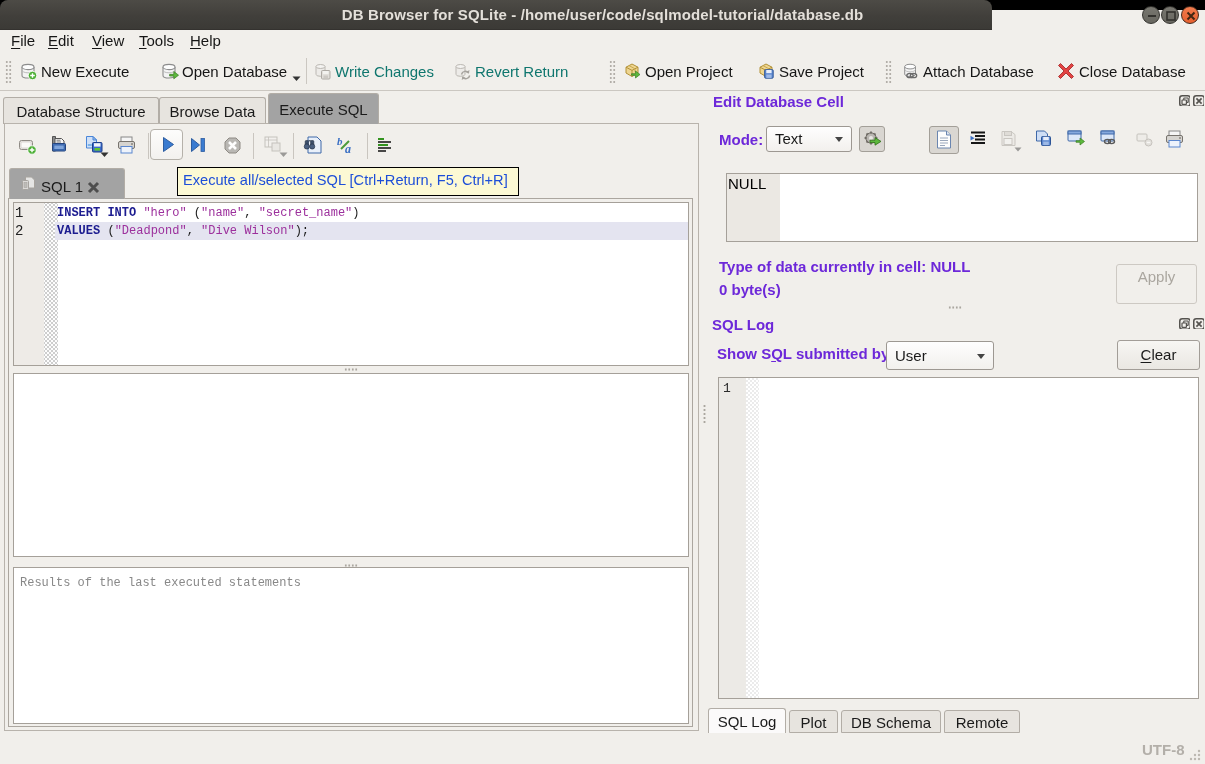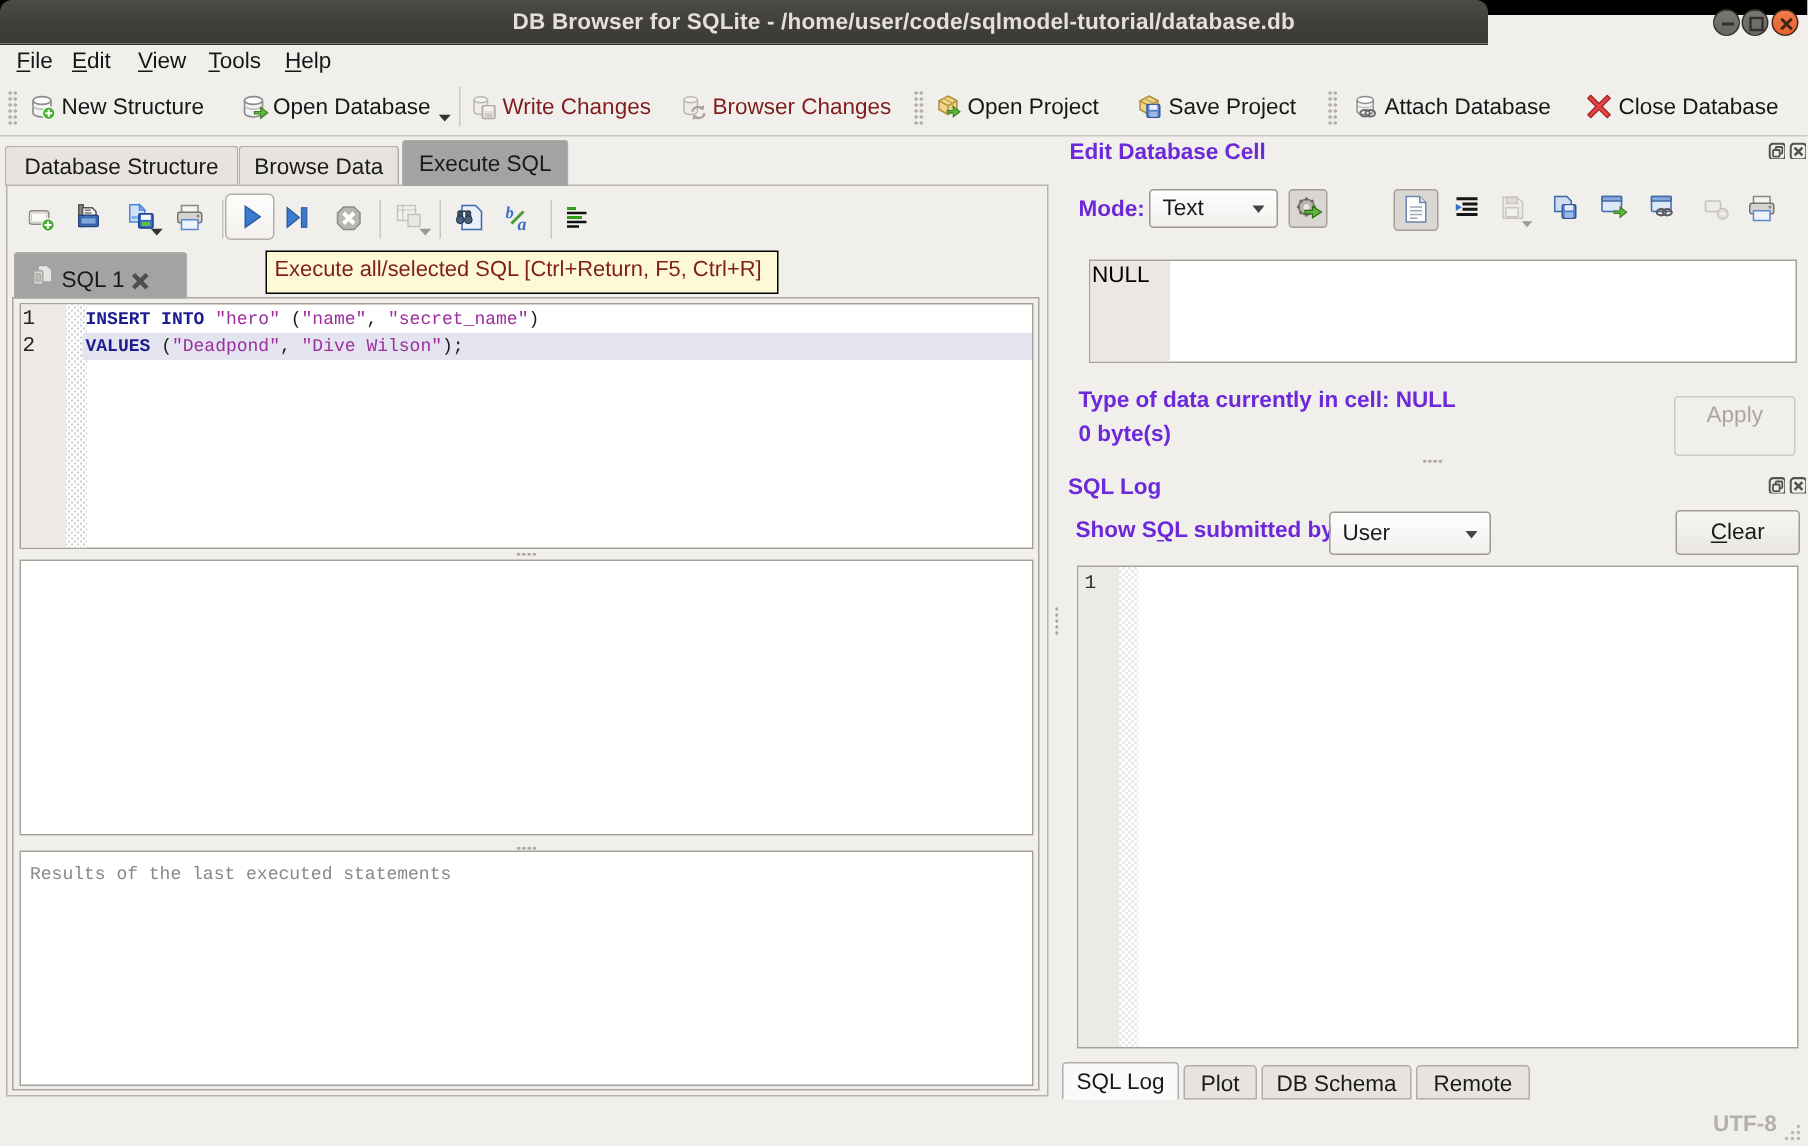--- a/index.html
+++ b/index.html
@@ -21,21 +21,21 @@
 
   
   #menubar { position:absolute; left:0; top:30px; width:1205px; height:23px; background:#f1efeb; }
   .menuitem { position:absolute; top:2px; font-size:15px; color:#161616; }
   .mn { text-decoration:underline; text-underline-offset:2px; }
 
   
   #toolbar { position:absolute; left:0; top:53px; width:1205px; height:38px;
     background:#f1efeb; border-bottom:1px solid #cbc7c1; }
   .tbtext { position:absolute; top:10px; font-size:15px; color:#161616; }
-  .tbtext.dis { color:#7f1d1d; }
+  .tbtext.dis { color:#0f766e; }
   .tbicon { position:absolute; top:63px; }
   .tbsep { position:absolute; top:5px; width:1px; height:26px; background:#cbc7c1; }
   .tbhandle { position:absolute; top:7px; width:7px; height:24px;
     background-image:radial-gradient(circle, #b2aea8 1px, transparent 1.2px);
     background-size:3.5px 4px; }
 
   
   .tab { position:absolute; font-size:15px; color:#1a1a1a; text-align:center;
     background:#e7e4df; border:1px solid #b2ada6; border-bottom:none; border-radius:3px 3px 0 0; }
   .tab.active { background:#a3a3a3; z-index:5; }
@@ -64,21 +64,21 @@
     background:linear-gradient(#f7f6f3,#eae7e2); text-align:center; font-size:15px; }
   .btn.disabled { color:#aaa69f; background:#f1efeb; border-color:#cdc9c3; }
 
   
   .btab { position:absolute; font-size:15px; color:#1a1a1a; text-align:center;
     background:#e7e4df; border:1px solid #b2ada6; border-radius:3px 3px 0 0; }
   .btab.active { background:#fbfafa; border-bottom:none; }
 
   #statusbar { position:absolute; left:0; top:737px; width:1205px; height:27px; background:#f1efeb; }
 
-  .tooltip { position:absolute; background:#fcf9d4; border:1px solid #000; font-size:14.6px; color:#7f1d1d;
+  .tooltip { position:absolute; background:#fcf9d4; border:1px solid #000; font-size:14.6px; color:#1d4ed8;
     padding:4px 0 0 5px; white-space:nowrap; z-index:50; }
 
   .splitdots-h { position:absolute; width:14px; height:3px;
     background-image:radial-gradient(circle,#aaa69f 1px,transparent 1.2px); background-size:3.5px 3px; }
   .splitdots-v { position:absolute; width:3px; height:20px;
     background-image:radial-gradient(circle,#aaa69f 1px,transparent 1.2px); background-size:3px 4px; }
 </style>
 </head>
 <body>
 
@@ -105,25 +105,25 @@
 <div id="menubar">
   <div class="menuitem" style="left:11px;"><span class="mn">F</span>ile</div>
   <div class="menuitem" style="left:48px;"><span class="mn">E</span>dit</div>
   <div class="menuitem" style="left:92px;"><span class="mn">V</span>iew</div>
   <div class="menuitem" style="left:139px;"><span class="mn">T</span>ools</div>
   <div class="menuitem" style="left:190px;"><span class="mn">H</span>elp</div>
 </div>
 
 <div id="toolbar">
   <div class="tbhandle" style="left:5px;"></div>
-  <div class="tbtext" style="left:41px;">New Structure</div>
+  <div class="tbtext" style="left:41px;">New Execute</div>
   <div class="tbtext" style="left:182px;">Open Database</div>
   <div class="tbsep" style="left:306px;"></div>
   <div class="tbtext dis" style="left:335px;">Write Changes</div>
-  <div class="tbtext dis" style="left:475px;">Browser Changes</div>
+  <div class="tbtext dis" style="left:475px;">Revert Return</div>
   <div class="tbhandle" style="left:609px;"></div>
   <div class="tbtext" style="left:645px;">Open Project</div>
   <div class="tbtext" style="left:779px;">Save Project</div>
   <div class="tbhandle" style="left:885px;"></div>
   <div class="tbtext" style="left:923px;">Attach Database</div>
   <div class="tbtext" style="left:1079px;">Close Database</div>
 </div>
 <svg width="0" height="0" style="position:absolute;">
 <defs>
   <g id="cyl">

